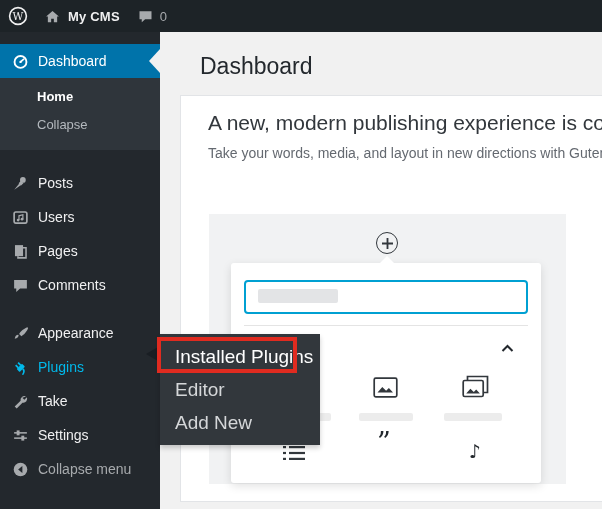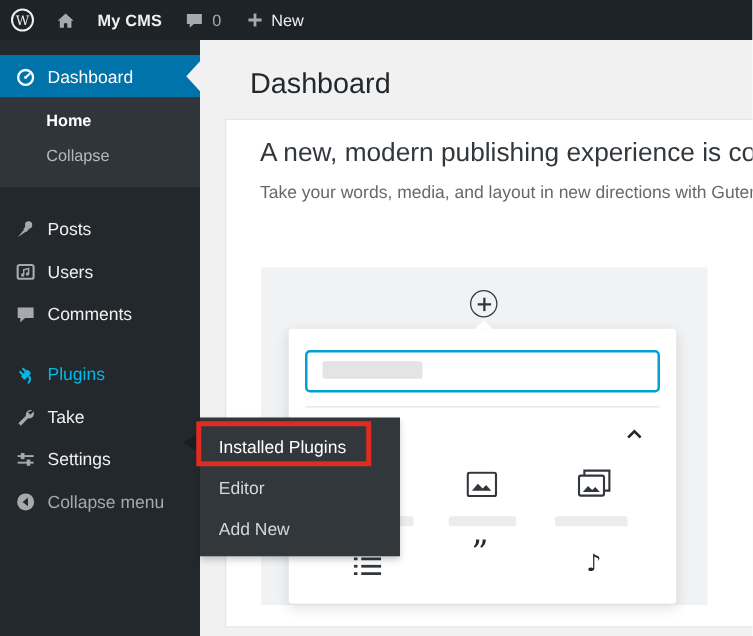--- a/index.html
+++ b/index.html
@@ -5,21 +5,21 @@
   html,body{margin:0;padding:0;overflow:hidden;}
   body{width:602px;height:509px;position:relative;background:#f1f1f1;
        font-family:"Liberation Sans",sans-serif;-webkit-font-smoothing:antialiased;}
 
   
   #admin-bar{position:absolute;top:0;left:0;width:602px;height:32px;background:#1d2327;
              display:flex;align-items:center;color:#f0f0f1;z-index:50;}
   #admin-bar .abar-item{display:flex;align-items:center;height:32px;font-size:13px;color:#f0f0f1;}
   #admin-bar svg{display:block;}
   .wp-logo{margin-left:8px;color:#a7aaad;}
-  .site-group{margin-left:17px;gap:18px;}
+  .site-group{margin-left:17px;gap:8px;}
   .site-name{font-weight:bold;letter-spacing:.2px;}
   .comment-group{margin-left:18px;gap:7px;}
   .comment-count{color:#a7aaad;font-size:13px;}
   .new-group{margin-left:20px;gap:6px;}
 
   
   #sidebar{position:absolute;top:32px;left:0;width:160px;height:477px;background:#23282d;z-index:40;
            padding-top:12px;box-sizing:border-box;}
   .menu-item{height:34px;display:flex;align-items:center;padding-left:10px;cursor:pointer;
              color:#f0f0f1;font-size:14px;}
@@ -39,21 +39,21 @@
   .spacer14{height:14px;}
 
   
   #dash-notch{position:absolute;left:149px;top:49px;width:0;height:0;z-index:46;
               border-top:12px solid transparent;border-bottom:12px solid transparent;
               border-right:11px solid #f1f1f1;}
 
   
   #flyout{position:absolute;left:160px;top:334px;width:160px;background:#32373c;z-index:60;
           padding:6px 0;box-shadow:0 3px 5px rgba(0,0,0,.2);}
-  .flyout-item{height:33px;display:flex;align-items:center;padding-left:15px;font-size:14px;
+  .flyout-item{height:33px;display:flex;align-items:center;padding-left:15px;font-size:19px;
                color:#d5d7d9;cursor:pointer;}
   .flyout-item.first{color:#fff;}
   #flyout-arrow{position:absolute;left:146px;top:347px;width:0;height:0;z-index:45;
                 border-top:7px solid transparent;border-bottom:7px solid transparent;
                 border-right:12px solid #191e23;}
 
   
   #red-box{position:absolute;left:157px;top:337px;width:132px;height:28px;
            border:4px solid #e02b20;z-index:70;pointer-events:none;}
 
@@ -112,28 +112,20 @@
     <span class="site-name">My CMS</span>
   </span>
   <span class="abar-item comment-group">
     <span>
       <svg width="15" height="15" viewBox="0 0 20 20">
           <path d="M2 3h16v10.5H9.5L5 17.5v-4H2z" fill="#a7aaad"></path>
         </svg>
     </span>
     <span class="comment-count">0</span>
   </span>
-  <span class="abar-item new-group">
-    <span>
-      <svg width="14" height="14" viewBox="0 0 20 20">
-          <path d="M8.4 2.5h3.2v5.9h5.9v3.2h-5.9v5.9H8.4v-5.9H2.5V8.4h5.9z" fill="#a7aaad"></path>
-        </svg>
-    </span>
-    <span>New</span>
-  </span>
 </div>
 
 <div id="sidebar">
 
   <div class="menu-item current">
     <span class="mi">
       <svg width="17" height="17" viewBox="0 0 20 20">
         <circle cx="10" cy="10.5" r="7" fill="none" stroke="currentColor" stroke-width="2.2"></circle>
         <path d="M10 10.5L14.2 6.8" stroke="currentColor" stroke-width="2" fill="none"></path>
         <circle cx="10" cy="10.5" r="1.4" fill="currentColor"></circle>
@@ -167,32 +159,52 @@
       <svg width="17" height="17" viewBox="0 0 20 20">
         <rect x="2.5" y="3.5" width="15" height="13" rx="2" fill="none" stroke="currentColor" stroke-width="2"></rect>
         <path d="M8.2 13V8l4.6-1.2V12" stroke="currentColor" stroke-width="1.4" fill="none"></path>
         <circle cx="7.2" cy="13" r="1.6" fill="currentColor"></circle>
         <circle cx="11.8" cy="12" r="1.6" fill="currentColor"></circle>
       </svg>
     </span>
     <span class="ml">Users</span>
   </div>
 
+  <div class="menu-item">
+    <span class="mi">
+      <svg width="17" height="17" viewBox="0 0 20 20">
+        <rect x="3.5" y="2.5" width="9.5" height="13" fill="currentColor"></rect>
+        <path d="M8.5 5.5h8v12h-9.5v-2" fill="none" stroke="currentColor" stroke-width="1.8"></path>
+      </svg>
+    </span>
+    <span class="ml">Pages</span>
+  </div>
 
   <div class="menu-item">
     <span class="mi">
       <svg width="17" height="17" viewBox="0 0 20 20">
           <path d="M2.5 3.5h15v10H9.5l-4.5 4v-4h-2.5z" fill="currentColor"></path>
         </svg>
     </span>
     <span class="ml">Comments</span>
   </div>
 
   <div class="spacer14"></div>
 
+  <div class="menu-item">
+    <span class="mi">
+      <svg width="17" height="17" viewBox="0 0 20 20">
+        <g fill="currentColor">
+          <path d="M18 2.5c-3.5 1.2-8.3 5-9.6 8l2.6 2.6c3-1.3 6.8-6.1 8-9.6z"></path>
+          <path d="M7.3 11.6c-2.3.2-3.6 1.5-4.1 4.6 3.1-.5 4.4-1.8 4.6-4.1z"></path>
+        </g>
+      </svg>
+    </span>
+    <span class="ml">Appearance</span>
+  </div>
 
   <div class="menu-item hovered">
     <span class="mi">
       <svg width="17" height="17" viewBox="0 0 20 20">
         <g fill="currentColor" transform="rotate(-45 10 10)">
           <rect x="5.5" y="8" width="9" height="5" rx="1"></rect>
           <rect x="7" y="4" width="2" height="4.5"></rect>
           <rect x="11" y="4" width="2" height="4.5"></rect>
           <path d="M9.8 13c0 2.8-1.8 3.2-4.6 4l.9 1.6c3.6-.9 5.7-1.9 5.7-5.6z"></path>
         </g>

